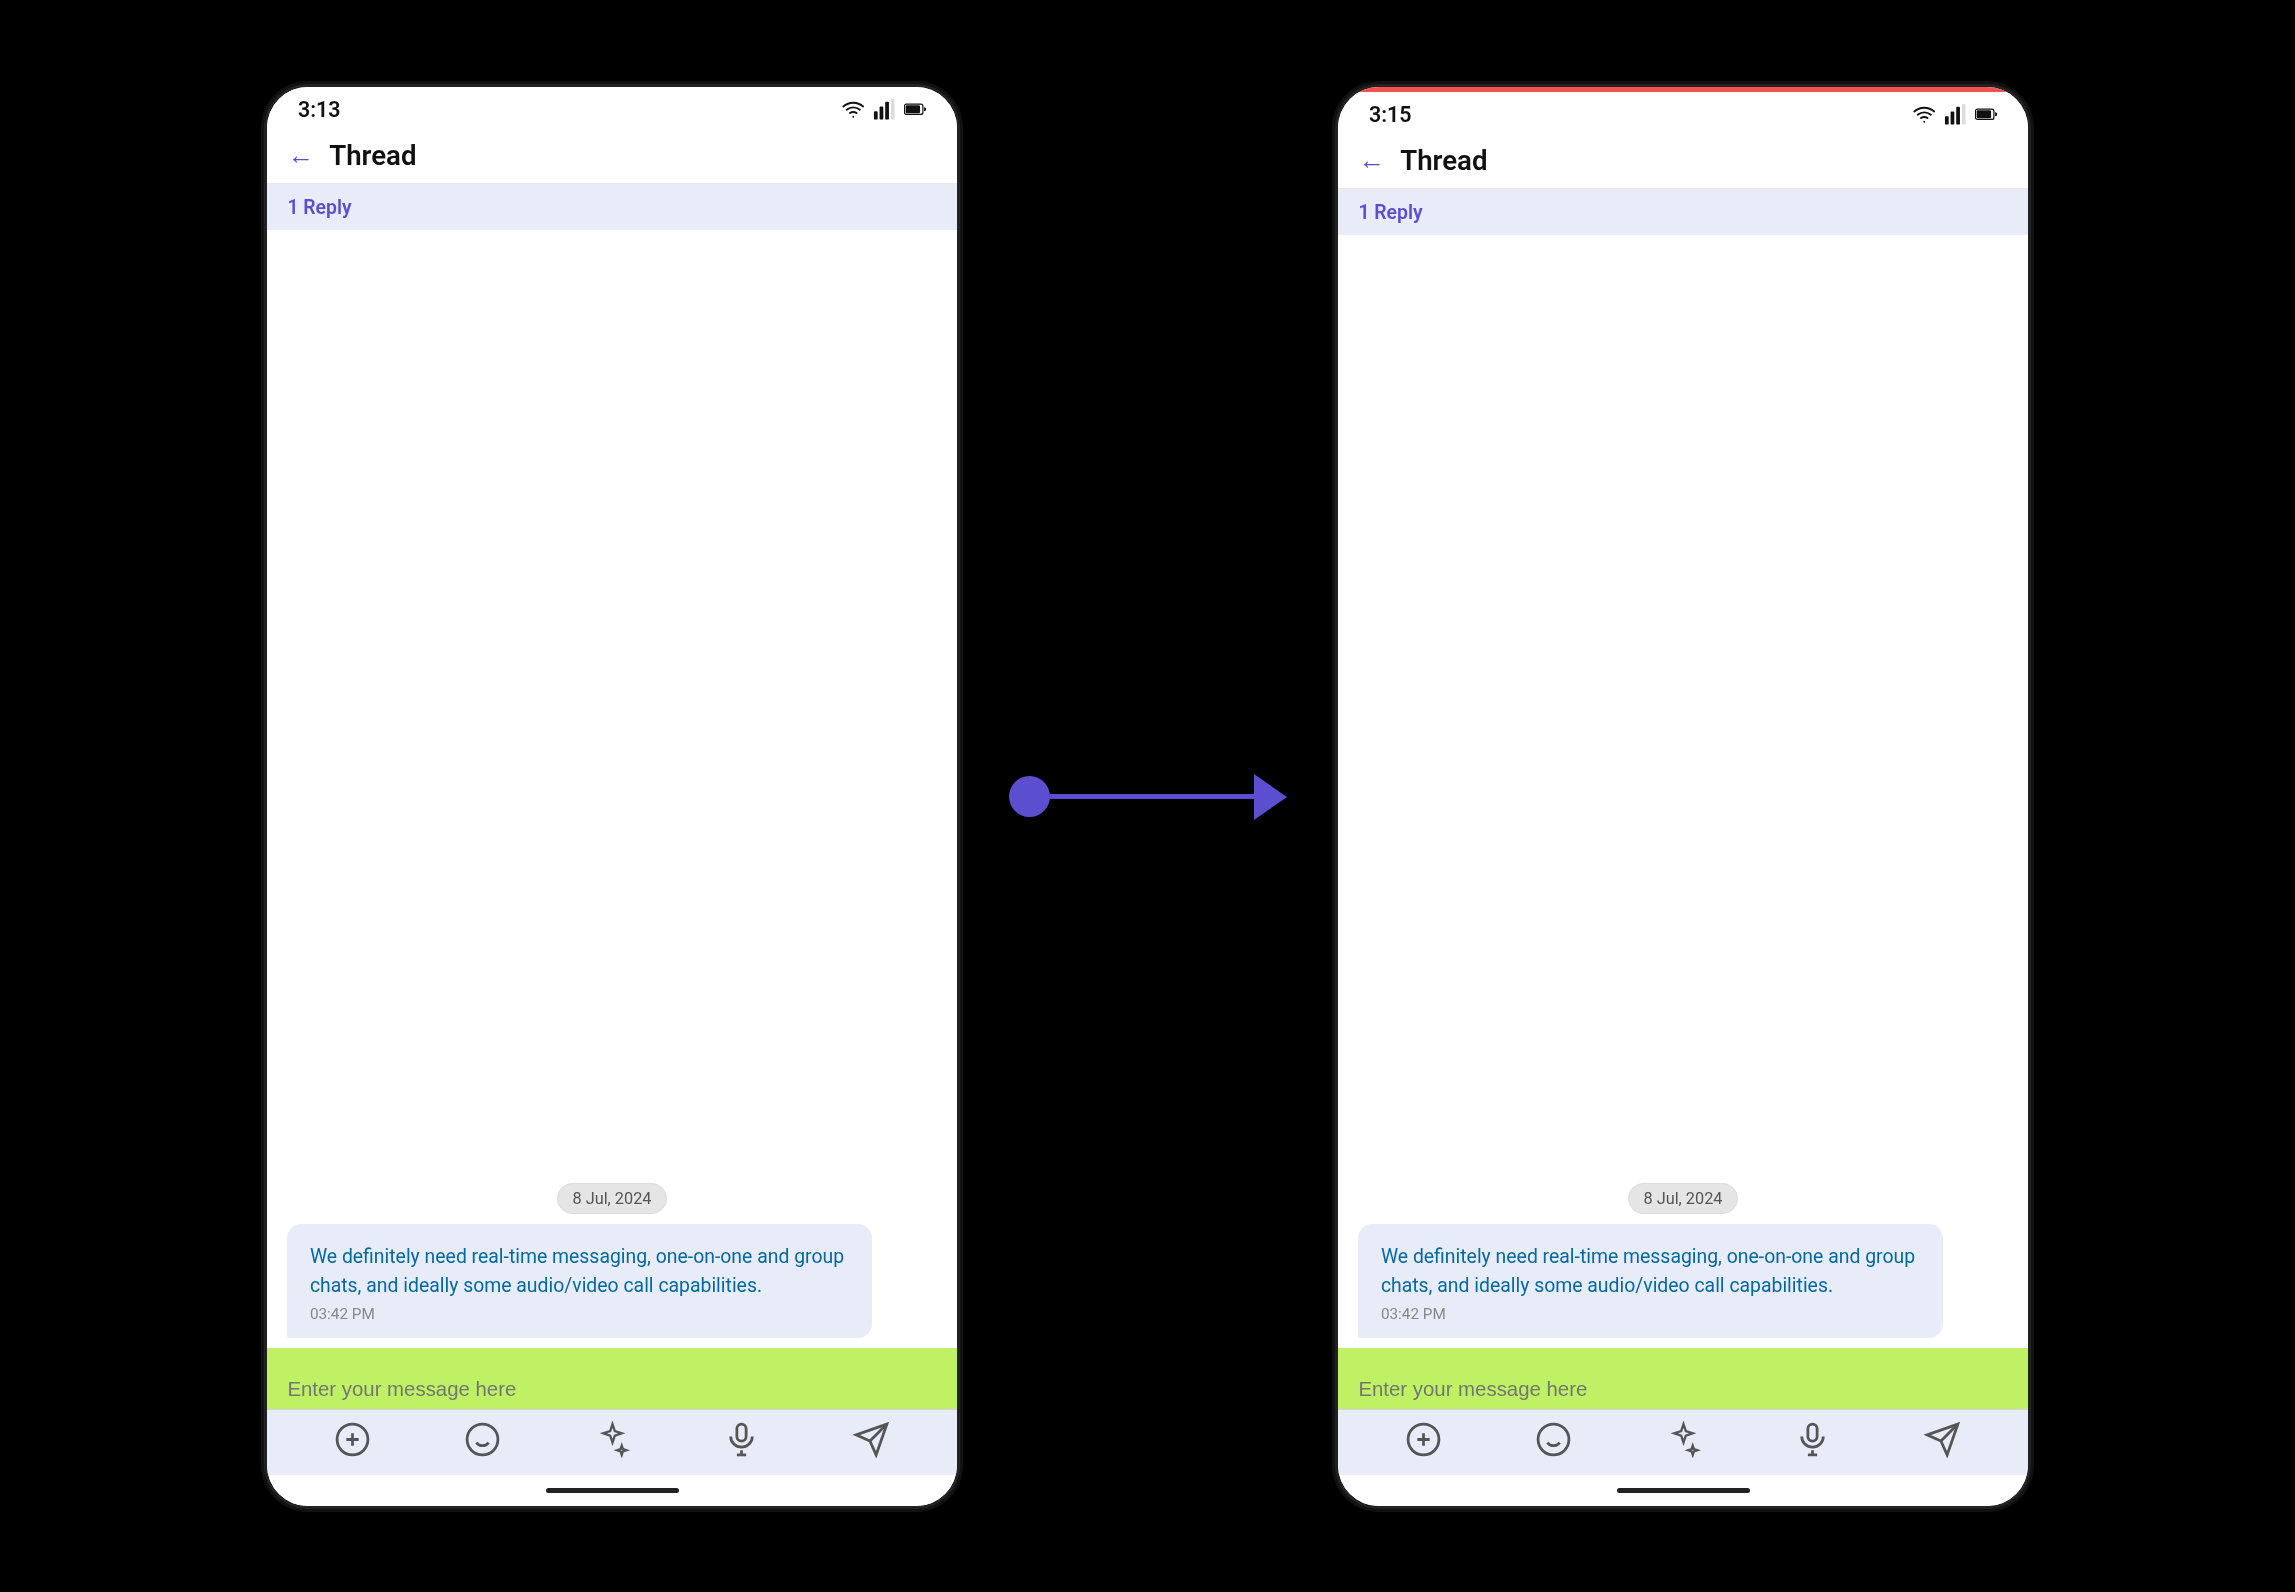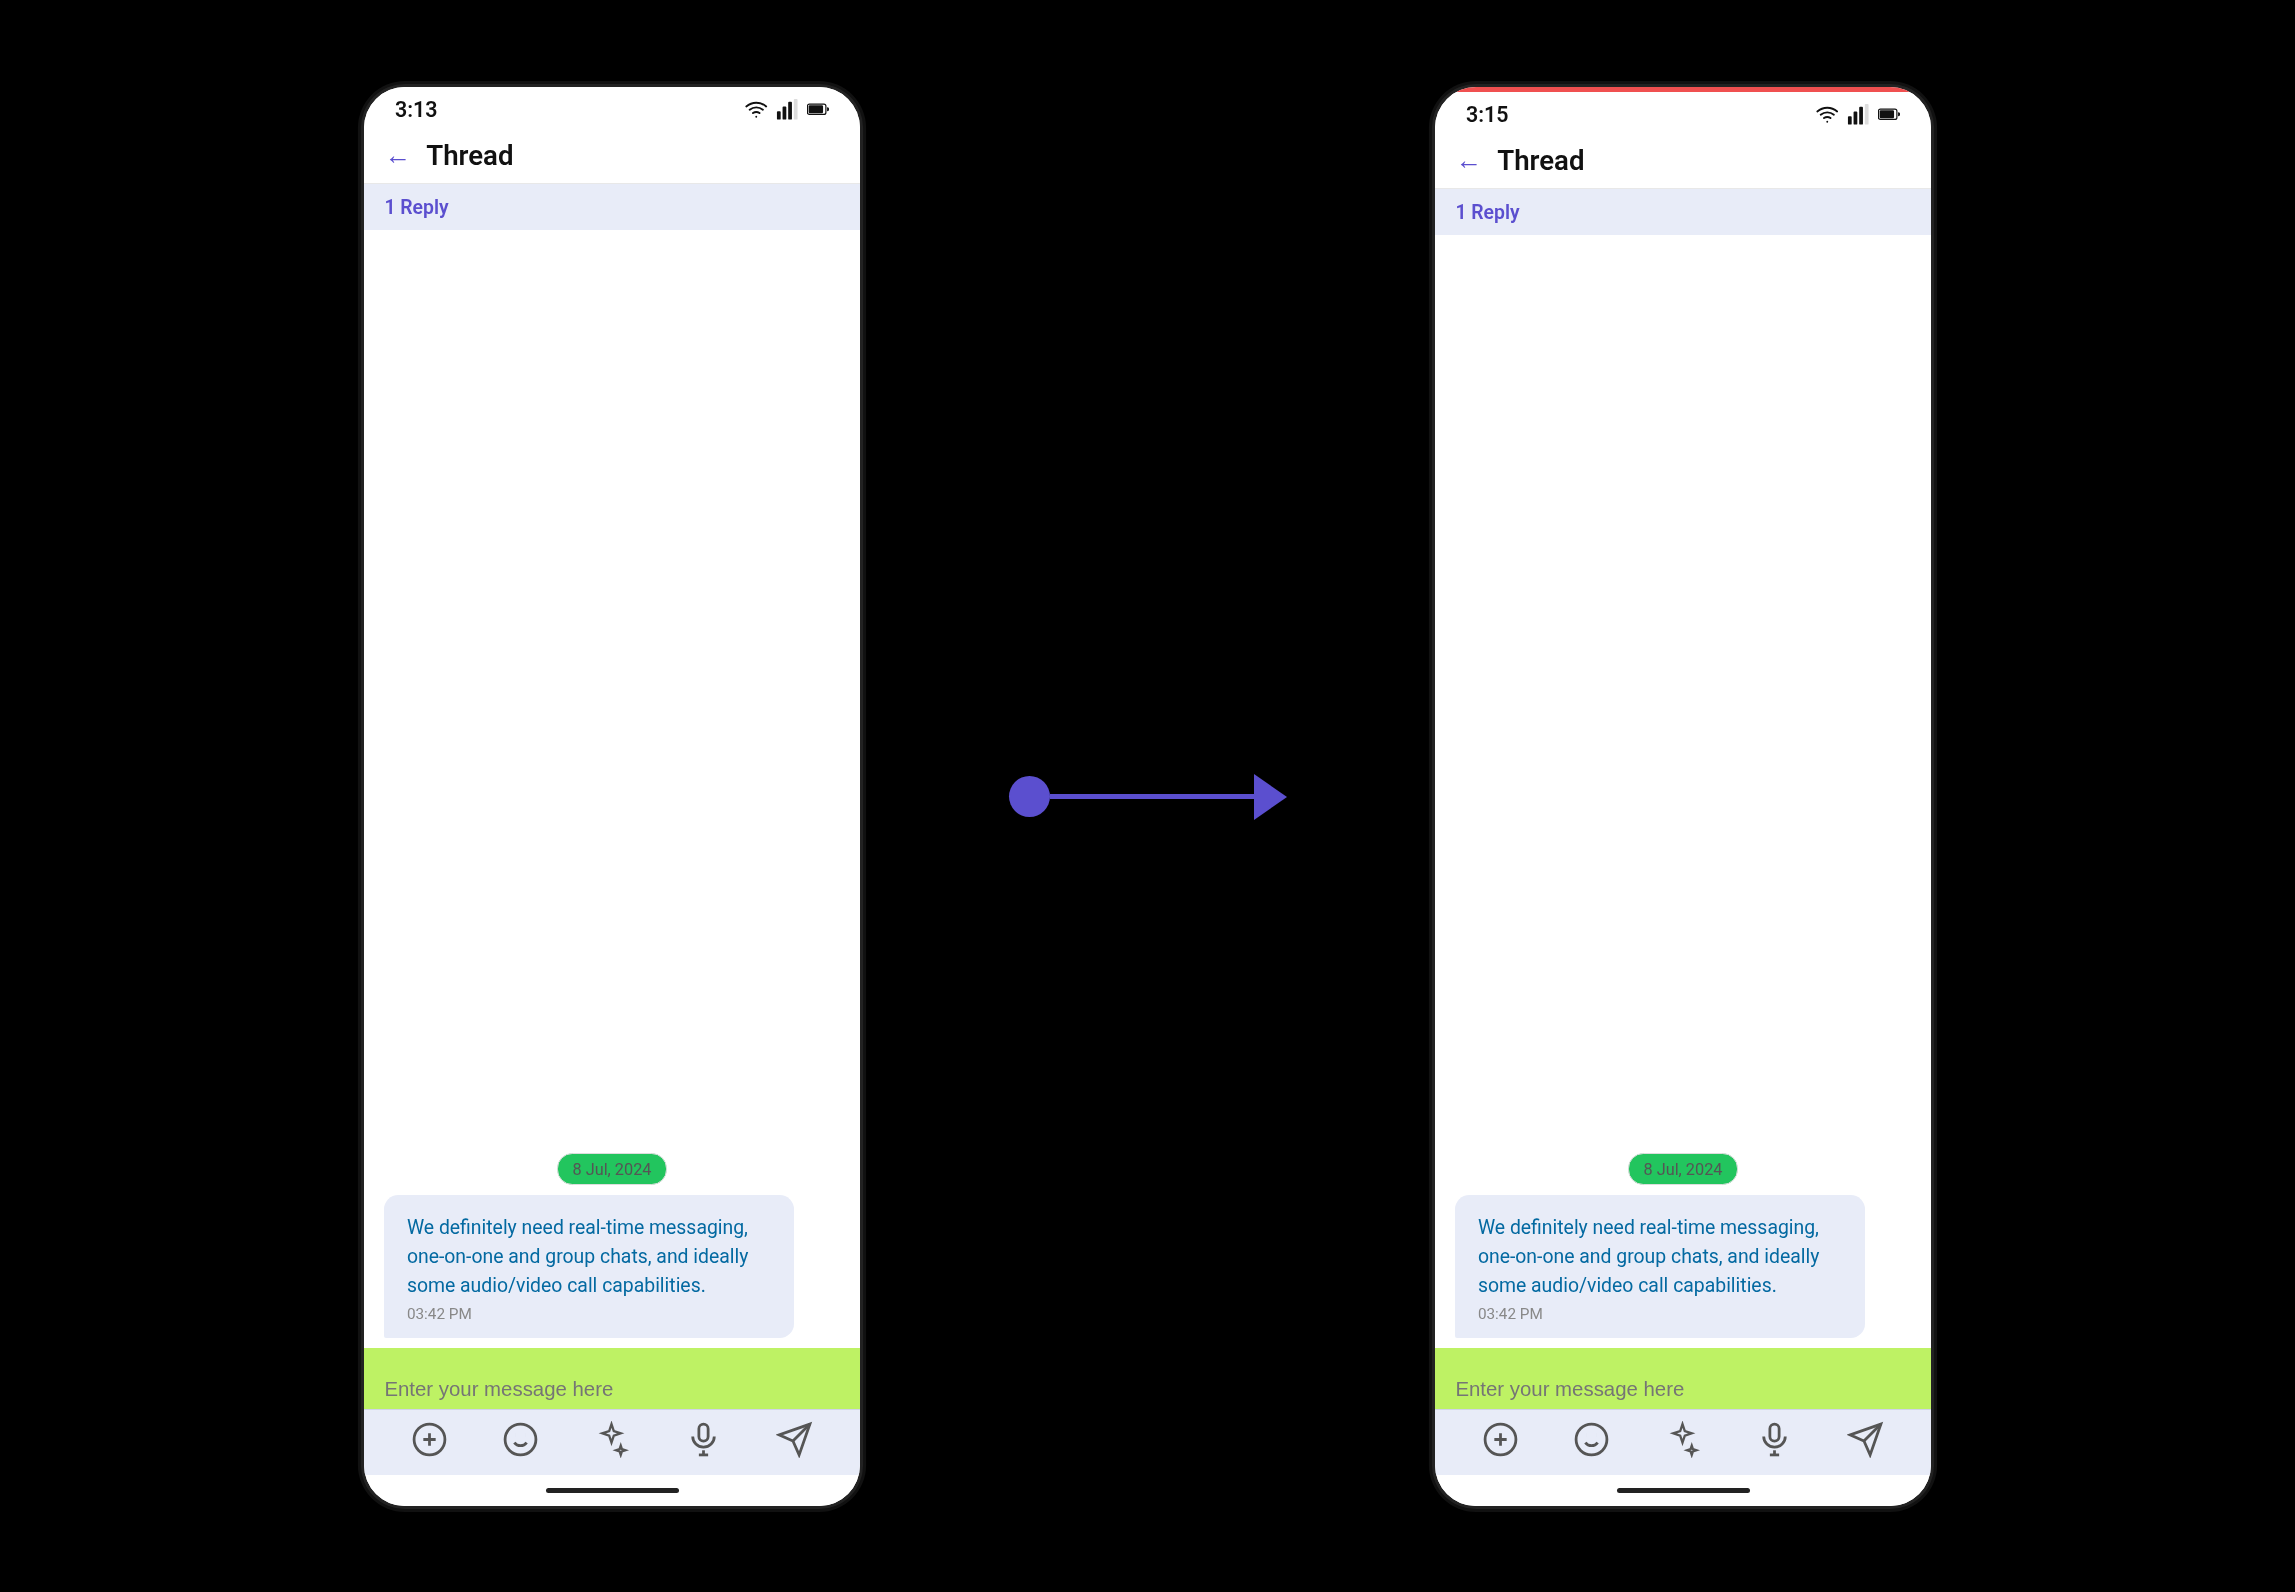--- a/index.html
+++ b/index.html
@@ -21,21 +21,21 @@
       justify-content: center;
     }
     .phone-wrapper {
       display: flex;
       align-items: center;
       justify-content: center;
       height: 1593px;
       width: 714px;
     }
     .phone {
-      width: 496px;
+      width: 690px;
       height: 1419px;
       background: #fff;
       border-radius: 41px;
       overflow: hidden;
       display: flex;
       flex-direction: column;
       position: relative;
       box-shadow: 0 0 0 3.1px #222, 0 0 0 6.1px #111;
     }
     .status-bar {
@@ -105,21 +105,21 @@
       justify-content: flex-end;
       padding: 15.3px 20.4px 10.2px 20.4px;
       gap: 10.2px;
       overflow: hidden;
     }
     .date-badge-row {
       display: flex;
       justify-content: center;
     }
     .date-badge {
-      background: #22c55e;
+      background: #e5e5e5;
       border: 0.8px solid #ddd;
       border-radius: 15.3px;
       padding: 5.1px 14.3px;
       font-size: 16.3px;
       color: #555;
     }
     .message-bubble {
       background: #e8ecf8;
       border-radius: 14.3px 14.3px 14.3px 2px;
       padding: 18.4px 22.5px 15.3px 22.5px;

